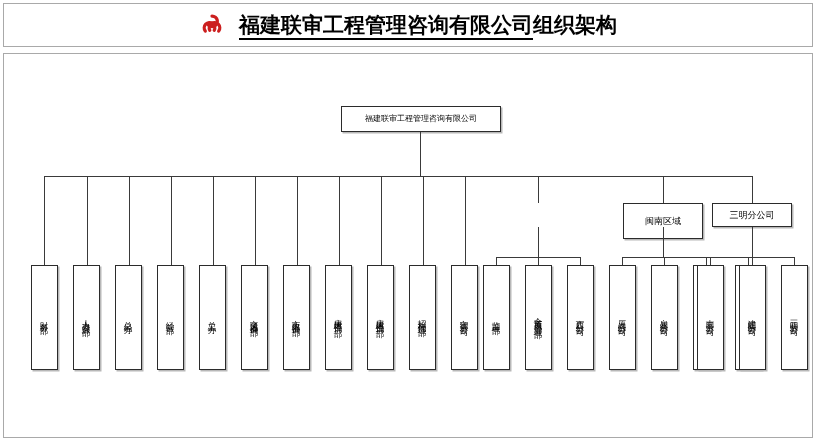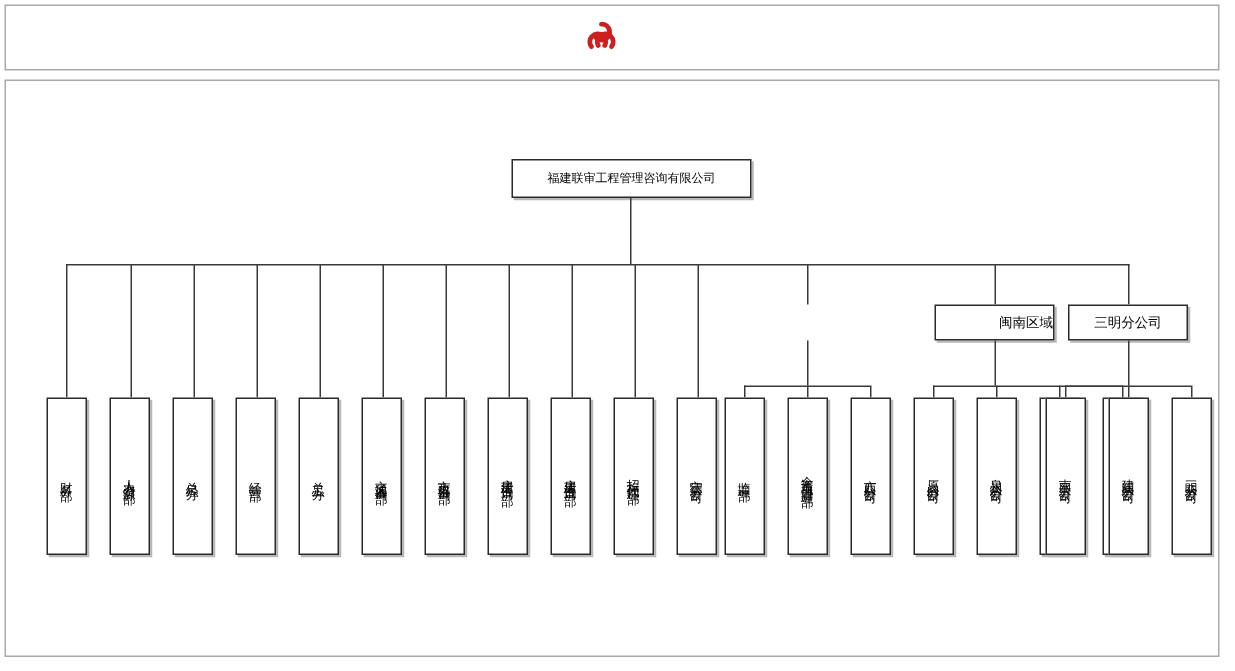--- a/index.html
+++ b/index.html
@@ -65,20 +65,21 @@
 
 <div id="header-band">
   <div id="header-inner">
     <svg id="brand-logo" viewBox="0 0 64 64">
       <g fill="none" stroke="#cc1f1f" stroke-width="8" stroke-linecap="round">
         <path d="M32 10 a13 13 0 1 1 -11 19.5"></path>
         <path d="M15.5 47 a13 13 0 1 1 22 -2"></path>
         <path d="M48.5 47 a13 13 0 1 0 -22 -2"></path>
       </g>
     </svg>
+    <div id="page-title"><span class="ul">福建联审工程管理咨询有限公司</span><span>组织架构</span></div>
   </div>
 </div>
 
 <div id="chart-panel">
   <div id="canvas">
 
     <div class="node root" style="left:337px;top:52px;width:160px;height:26px;">
       <span>福建联审工程管理咨询有限公司</span>
     </div>
 
@@ -101,21 +102,21 @@
     <div class="line v" style="left:534px;top:122px;height:27px;"></div>
     <div class="line v" style="left:659px;top:122px;height:27px;"></div>
     <div class="line v" style="left:748px;top:122px;height:27px;"></div>
 
     <div class="line v" style="left:534px;top:173px;height:30px;"></div>
     <div class="line h" style="left:492px;top:203px;width:84px;"></div>
     <div class="line v" style="left:492px;top:203px;height:8px;"></div>
     <div class="line v" style="left:534px;top:203px;height:8px;"></div>
     <div class="line v" style="left:576px;top:203px;height:8px;"></div>
 
-    <div class="node mid" style="left:619px;top:149px;width:80px;height:24px;justify-content:flex-end;">
+    <div class="node mid" style="left:619px;top:149px;width:80px;height:36px;">
       <span>闽南区域</span>
     </div>
     <div class="line v" style="left:659px;top:173px;height:30px;"></div>
     <div class="line h" style="left:618px;top:203px;width:126px;"></div>
     <div class="line v" style="left:618px;top:203px;height:8px;"></div>
     <div class="line v" style="left:660px;top:203px;height:8px;"></div>
     <div class="line v" style="left:702px;top:203px;height:8px;"></div>
     <div class="line v" style="left:744px;top:203px;height:8px;"></div>
 
     <div class="node mid" style="left:708px;top:149px;width:80px;height:24px;">

